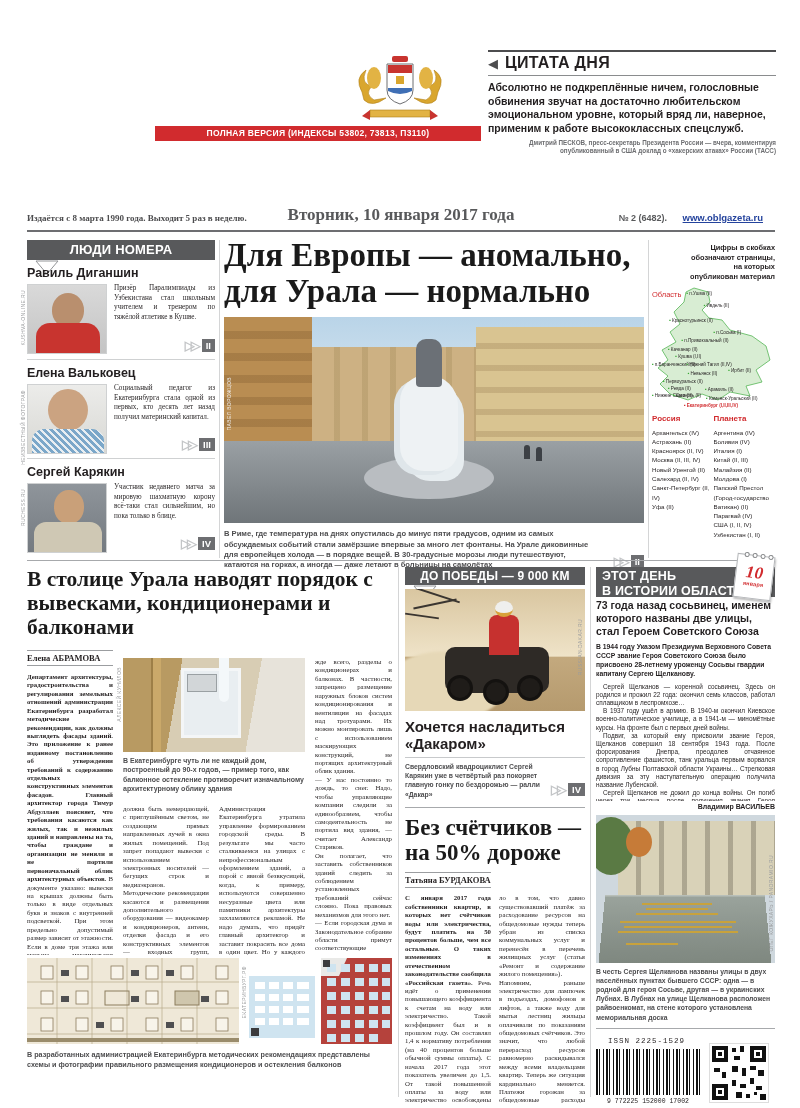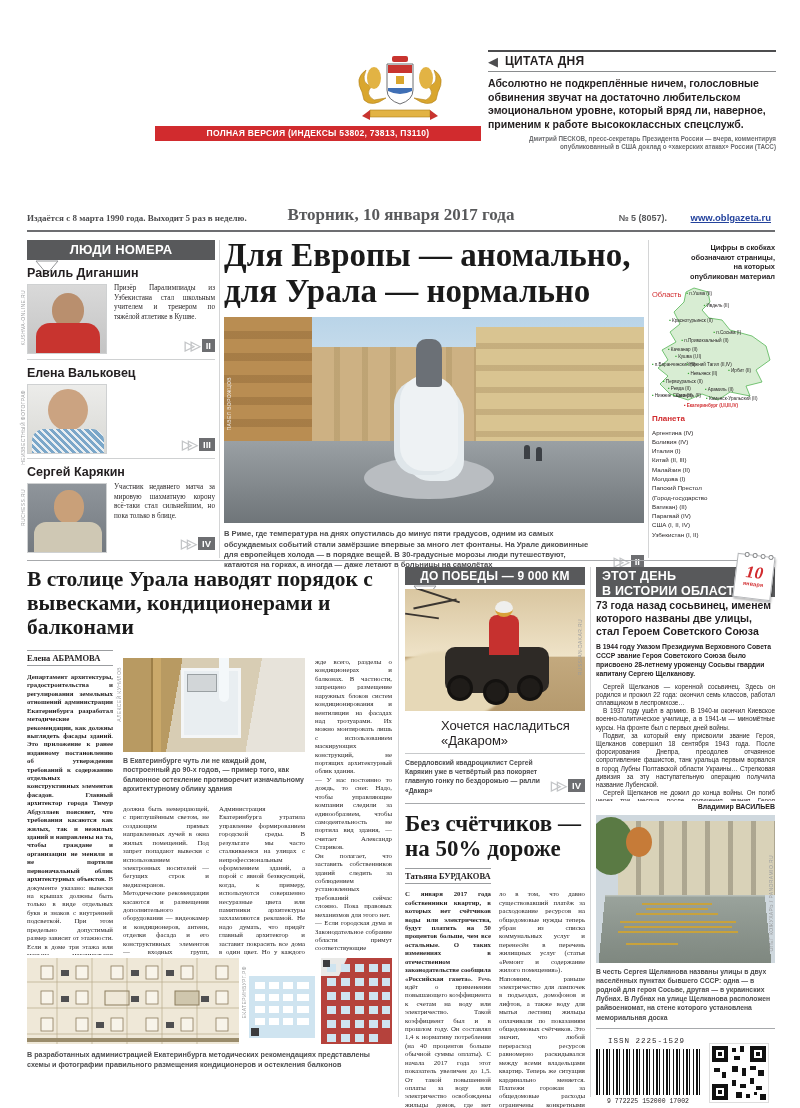--- a/index.html
+++ b/index.html
@@ -14,34 +14,34 @@
   .chevs { color:#c3c5c7; font-size:13px; font-weight:bold; letter-spacing:-4px; margin-right:5px; }
   .pnum { background:#6d6e71; color:#fff; font-weight:bold; font-size:9.5px; line-height:13px; padding:0 4px; }
   .vcred { position:absolute; writing-mode:vertical-rl; transform:rotate(180deg); font-size:5px; color:#9a9c9e; letter-spacing:.4px; white-space:nowrap; }
   .prelines { white-space:pre-line; }
   .clip { overflow:hidden; }
 
   
   .quote-box { left:488px; top:50px; width:288px; }
   .quote-head { display:flex; align-items:center; border-top:2px solid #4d4d4f; border-bottom:1px solid #8a8c8e; padding:2px 0 3px; }
   .quote-head .arrow { color:#4d4d4f; font-size:13px; margin-right:7px; line-height:1; }
-  .quote-head .lbl { font-size:12px; font-weight:bold; color:#231f20; letter-spacing:.3px; }
+  .quote-head .lbl { font-size:16px; font-weight:bold; color:#231f20; letter-spacing:.3px; }
   .quote-text { margin-top:5px; font-size:10.5px; font-weight:bold; line-height:1.3; color:#231f20; }
   .quote-attr { margin-top:3px; font-size:6.3px; font-weight:bold; color:#6d6e71; text-align:right; line-height:1.35; }
 
   .fullver { left:155px; top:126px; width:326px; height:15px; background:#d12b2e; color:#fff;
              font-size:8.5px; font-weight:bold; text-align:center; line-height:15px; letter-spacing:.3px; }
   .coa { left:352px; top:48px; width:96px; height:76px; }
   .masthead { left:0; top:136px; width:800px; text-align:center; font-family:"Liberation Serif",serif;
               font-weight:bold; font-size:57px; color:#24439d; letter-spacing:1px; line-height:1; }
   .pubrow { left:27px; top:205px; width:748px; height:20px; }
   .founded { position:absolute; left:0; bottom:2px; font-family:"Liberation Serif",serif; font-weight:bold; font-size:9px; color:#4d4d4f; }
   .issuedate { position:absolute; left:0; right:0; bottom:0; text-align:center; font-family:"Liberation Serif",serif; font-weight:bold; font-size:17px; color:#58595b; }
   .issno { position:absolute; right:108px; bottom:2px; font-size:9px; font-weight:bold; color:#58595b; }
-  .site { position:absolute; right:4px; bottom:2px; font-size:9.5px; font-weight:bold; color:#24439d; text-decoration:underline; }
+  .site { position:absolute; right:12px; bottom:2px; font-size:9.5px; font-weight:bold; color:#24439d; text-decoration:underline; }
   .rule2 { left:27px; top:230px; width:748px; border-top:2px solid #6d6e71; }
 
   
   .people { left:27px; top:240px; width:188px; }
   .people .bar { height:20px; font-size:13px; line-height:20px; text-align:center; position:relative; }
   .person { position:relative; padding:6px 0 4px; height:99px; }
   .person + .person { border-top:1px solid #cfd1d2; }
   .pname { font-size:12.5px; font-weight:bold; margin-bottom:4px; }
   .prow { display:flex; }
   .pphoto { width:80px; height:70px; border:1px solid #cfd1d2; position:relative; flex:none; overflow:hidden; }
@@ -121,21 +121,21 @@
   .mid { left:405px; top:567px; width:180px; height:538px; }
   .mid .bar { height:18px; font-size:12px; line-height:18px; text-align:center; position:relative; }
   .dakar-photo { position:relative; margin-top:4px; width:180px; height:122px; overflow:hidden;
                  background:linear-gradient(#d9c6a0,#efe3c8 55%,#c3a97e 56%,#b59a6e); }
   .dust { position:absolute; left:-20px; bottom:-10px; width:120px; height:70px; border-radius:50%; background:#e6d8b7; filter:blur(1px); }
   .branch { position:absolute; background:#3a3530; }
   .quad { position:absolute; left:40px; top:58px; width:104px; height:46px; background:#2e2a26; border-radius:10px; }
   .wheel { position:absolute; width:26px; height:26px; border-radius:50%; background:#1f1c19; border:3px solid #141210; }
   .rider { position:absolute; left:84px; top:26px; width:30px; height:40px; background:#c6312f; border-radius:8px 8px 0 0; }
   .helmet { position:absolute; left:90px; top:12px; width:18px; height:16px; background:#efefed; border-radius:50%; border-bottom:4px solid #d8a13a; }
-  .dakar-h { margin-top:7px; font-size:13px; font-weight:normal; color:#231f20;margin-left:36px; }
+  .dakar-h { margin-top:7px; font-size:15px; font-weight:bold; color:#231f20; }
   .dakar-lead { position:relative; margin-top:5px; border-top:1px solid #c7c9cb; padding:4px 44px 0 0; font-size:6.8px; font-weight:bold; color:#4d4d4f; line-height:1.35; }
   .dakar-lead .pref { right:0; bottom:0; }
   .mid-div { margin-top:8px; border-top:1px solid #a7a9ac; }
   .meters-h1 { margin-top:7px; font-family:"Liberation Serif",serif; font-weight:bold; font-size:23px; line-height:1.1; color:#1a1a1a; }
   .meters-author { margin-top:7px; }
   .meters-cols { position:relative; margin-top:6px; height:232px; }
 
   
   .hist { left:596px; top:567px; width:179px; height:538px; }
   .hist .bar { height:30px; font-size:12.5px; line-height:1.2; padding:2px 0 0 6px; position:relative; }
@@ -198,21 +198,21 @@
       <path d="M18 62 h60 v7 h-60 Z" fill="#e2b344" stroke="#b07f1a" stroke-width="0.6"></path>
       <path d="M18 62 l-8 6 8 4 Z M78 62 l8 6 -8 4 Z" fill="#c8342f"></path>
     </svg>
   </div>
 
   <div class="abs fullver">ПОЛНАЯ ВЕРСИЯ (ИНДЕКСЫ 53802, 73813, П3110)</div>
 
   <div class="abs pubrow">
     <span class="founded">Издаётся с 8 марта 1990 года. Выходит 5 раз в неделю.</span>
     <span class="issuedate">Вторник, 10 января 2017 года</span>
-    <span class="issno">№ 5 (8057).</span>
+    <span class="issno">№ 2 (6482).</span>
     <span class="site">www.oblgazeta.ru</span>
   </div>
   <div class="abs rule2"></div>
 
   <div class="abs people">
     <div class="bar">
       <span>ЛЮДИ НОМЕРА</span>
       <span class="tab-tri">
         <svg width="24" height="15">
             <path d="M1 1 L23 1 L12 14 Z" fill="#fff" stroke="#939598"></path>
@@ -236,20 +236,21 @@
       </span>
     </div>
 
     <div class="person">
       <div class="pname">Елена Вальковец</div>
       <div class="prow">
         <div class="pphoto ph2">
             <div class="head"></div>
             <div class="torso"></div>
           </div>
+        <div class="pdesc">Социальный педагог из Екатеринбурга стала одной из первых, кто десять лет назад получил материнский капитал.</div>
       </div>
       <span class="vcred" style="left:-7px;top:30px">НЕИЗВЕСТНЫЙ ФОТОГРАФ</span>
       <span class="pref">
         <span class="chevs">▷▷</span>
         <span class="pnum">III</span>
       </span>
     </div>
 
     <div class="person">
       <div class="pname">Сергей Карякин</div>
@@ -319,20 +320,31 @@
       <span class="town" style="left:62%;top:68%">Ирбит (II)</span>
       <span class="town" style="left:9%;top:77%">Первоуральск (II)</span>
       <span class="town" style="left:13%;top:83%">Ревда (II)</span>
       <span class="town" style="left:43%;top:84%">Арамиль (II)</span>
       <span class="town" style="left:0%;top:89%">Нижние Серги (II)</span>
       <span class="town" style="left:17%;top:89%">Сысерть (II)</span>
       <span class="town" style="left:44%;top:91%">Каменск-Уральский (II)</span>
       <span class="town ekb" style="left:26%;top:97%">Екатеринбург (I,II,III,IV)</span>
     </div>
     <div class="geo-lists">
+      <div class="geo-col">
+        <div class="geo-h">Россия</div>
+        <div class="geo-list prelines">Архангельск (IV)
+Астрахань (II)
+Красноярск (II, IV)
+Москва (II, III, IV)
+Новый Уренгой (II)
+Салехард (II, IV)
+Санкт-Петербург (II, IV)
+Уфа (II)</div>
+      </div>
       <div class="geo-col">
         <div class="geo-h">Планета</div>
         <div class="geo-list prelines">Аргентина (IV)
 Боливия (IV)
 Италия (I)
 Китай (II, III)
 Малайзия (II)
 Молдова (I)
 Папский Престол (Город-государство Ватикан) (II)
 Парагвай (IV)

